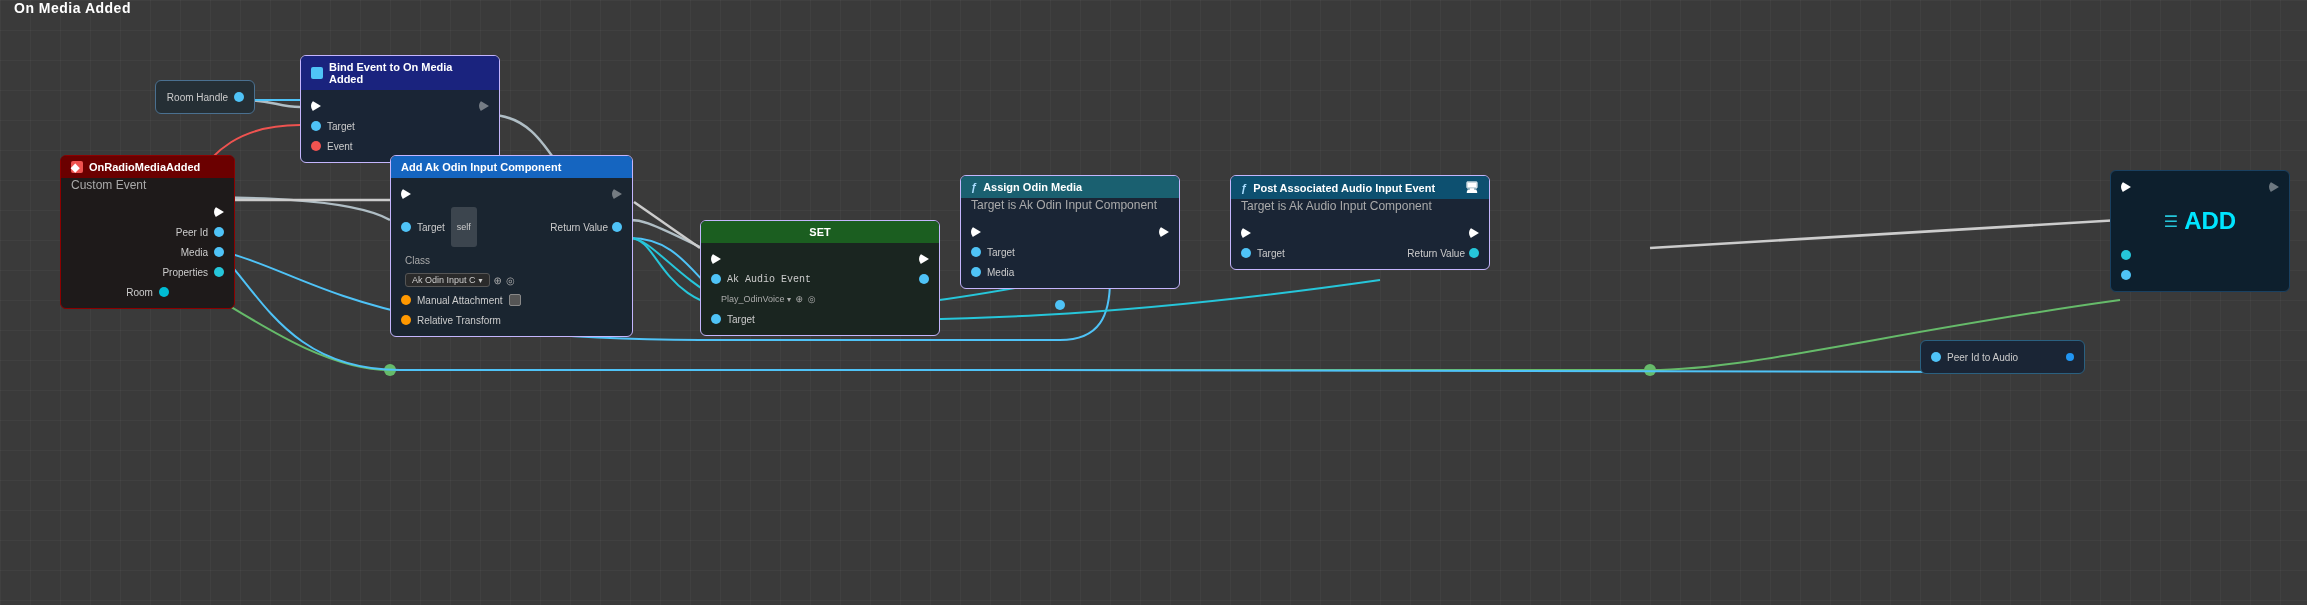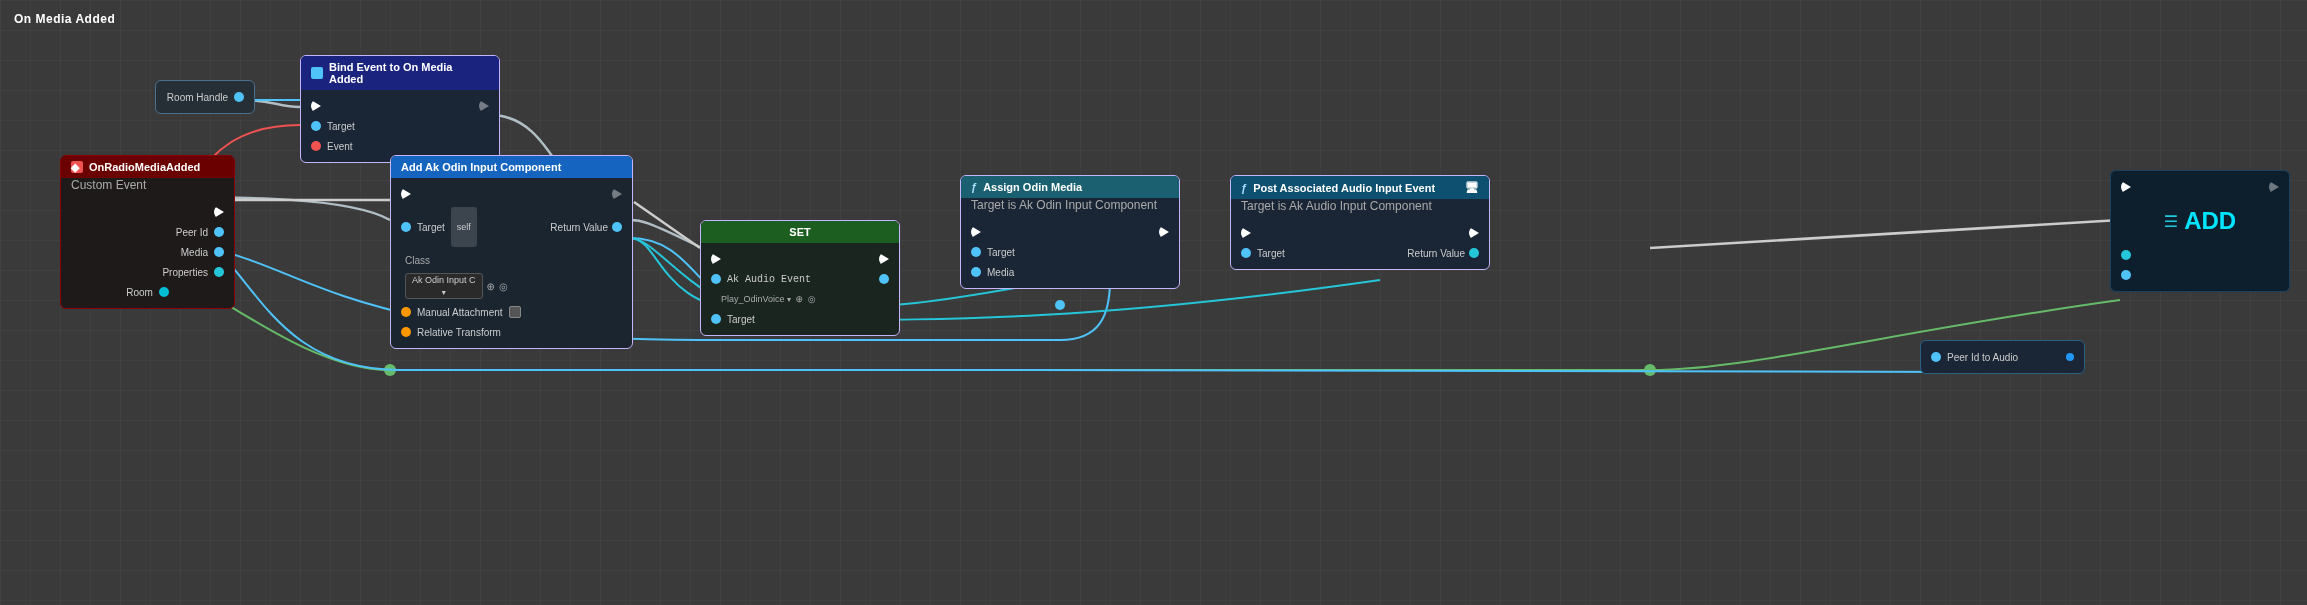--- a/index.html
+++ b/index.html
@@ -11,24 +11,24 @@
         linear-gradient(rgba(255,255,255,0.03) 1px, transparent 1px),
         linear-gradient(90deg, rgba(255,255,255,0.03) 1px, transparent 1px);
       background-size: 30px 30px;
       overflow: hidden;
       font-family: 'Segoe UI', Arial, sans-serif;
       position: relative;
     }
 
     .page-title {
       position: absolute;
-      top: 12px;
+      top: 0;
       left: 14px;
       color: #ffffff;
-      font-size: 12px;
+      font-size: 14px;
       font-weight: 600;
       letter-spacing: 0.5px;
     }
 
     
     .node {
       position: absolute;
       border-radius: 6px;
       background: #1e2a2e;
       border: 1px solid #c4b5fd;
@@ -144,21 +144,20 @@
     .dropdown-val {
       background: #2a2a2a;
       border: 1px solid #555;
       border-radius: 3px;
       padding: 1px 6px;
       font-size: 9px;
       color: #ccc;
       display: inline-flex;
       align-items: center;
       gap: 3px;
-      flex-direction: column;
     }
   </style>
 </head>
 <body>
 
 <svg class="connections-svg">
 
   <path d="M 490 115 C 560 115, 560 220, 630 220" stroke="#b0bec5" stroke-width="2.5" fill="none"></path>
 
   <path d="M 245 100 C 270 100, 280 107, 300 107" stroke="#b0bec5" stroke-width="2.5" fill="none"></path>
@@ -296,21 +295,21 @@
       <span>Manual Attachment</span>
       <span class="fake-checkbox" style="margin-left:6px;"></span>
     </div>
     <div class="node-row">
       <span class="pin pin-orange pin-left"></span>
       <span>Relative Transform</span>
     </div>
   </div>
 </div>
 
-<div class="node" style="left:700px; top:220px; width:200px; background:#1a2520;">
+<div class="node" style="left:700px; top:220px; width:240px; background:#1a2520;">
   <div class="node-header header-set">
     <span style="margin:0 auto;">SET</span>
   </div>
   <div class="node-body">
     <div class="node-row" style="justify-content:space-between;">
       <span class="pin pin-arrow"></span>
       <span class="pin pin-arrow"></span>
     </div>
     <div class="node-row" style="justify-content:space-between;font-family:Liberation Mono, monospace;">
       <div style="display:flex;align-items:center;">

